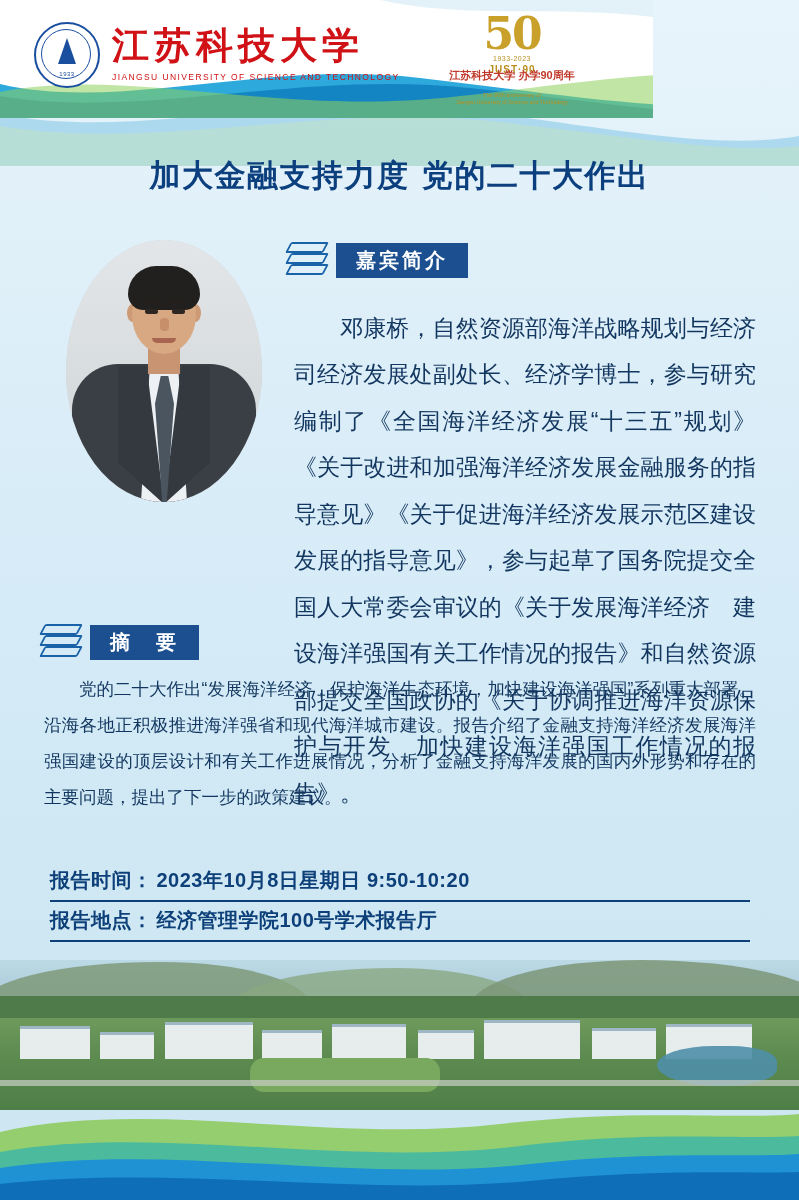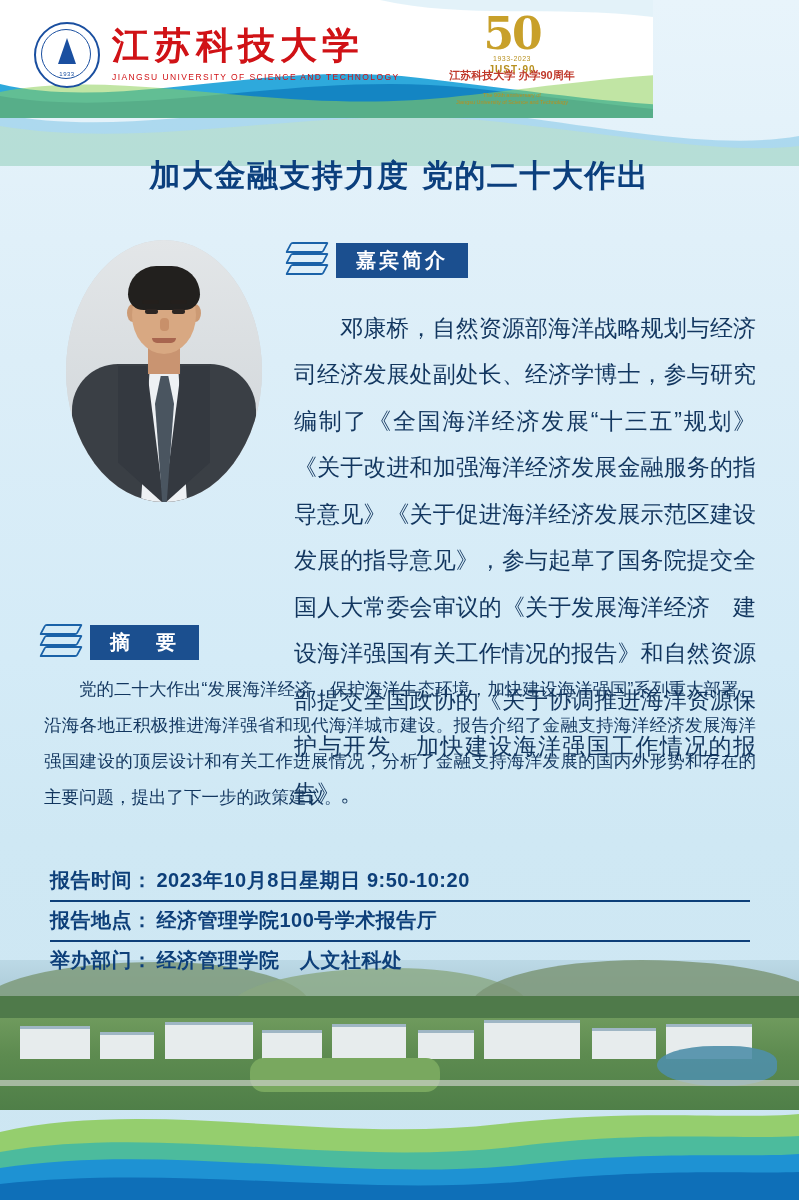--- a/index.html
+++ b/index.html
@@ -585,23 +585,20 @@
   </div>
 
   <div class="abstract-body"><span class="indent"></span><span>党的二十大作出“发展海洋经济，保护海洋生态环境，加快建设海洋强国”系列重大部署。沿海各地正积极推进海洋强省和现代海洋城市建设。报告介绍了金融支持海洋经济发展海洋强国建设的顶层设计和有关工作进展情况，分析了金融支持海洋发展的国内外形势和存在的主要问题，提出了下一步的政策建议。</span></div>
 
   <div class="info-block">
     <div class="info-row with-line">
       <span>报告时间：</span><span class="val">2023年10月8日星期日 9:50-10:20</span>
     </div>
     <div class="info-row with-line">
       <span>报告地点：</span><span class="val">经济管理学院100号学术报告厅</span>
-    </div>
-    <div class="info-row">
-      <span>举办部门：</span><span class="val">经济管理学院　人文社科处</span>
     </div>
   </div>
 
   <div class="campus">
     <div class="sky-far"></div>
     <div class="hill1"></div>
     <div class="hill2"></div>
     <div class="hill3"></div>
     <div class="treeline"></div>
     <div class="ground"></div>

